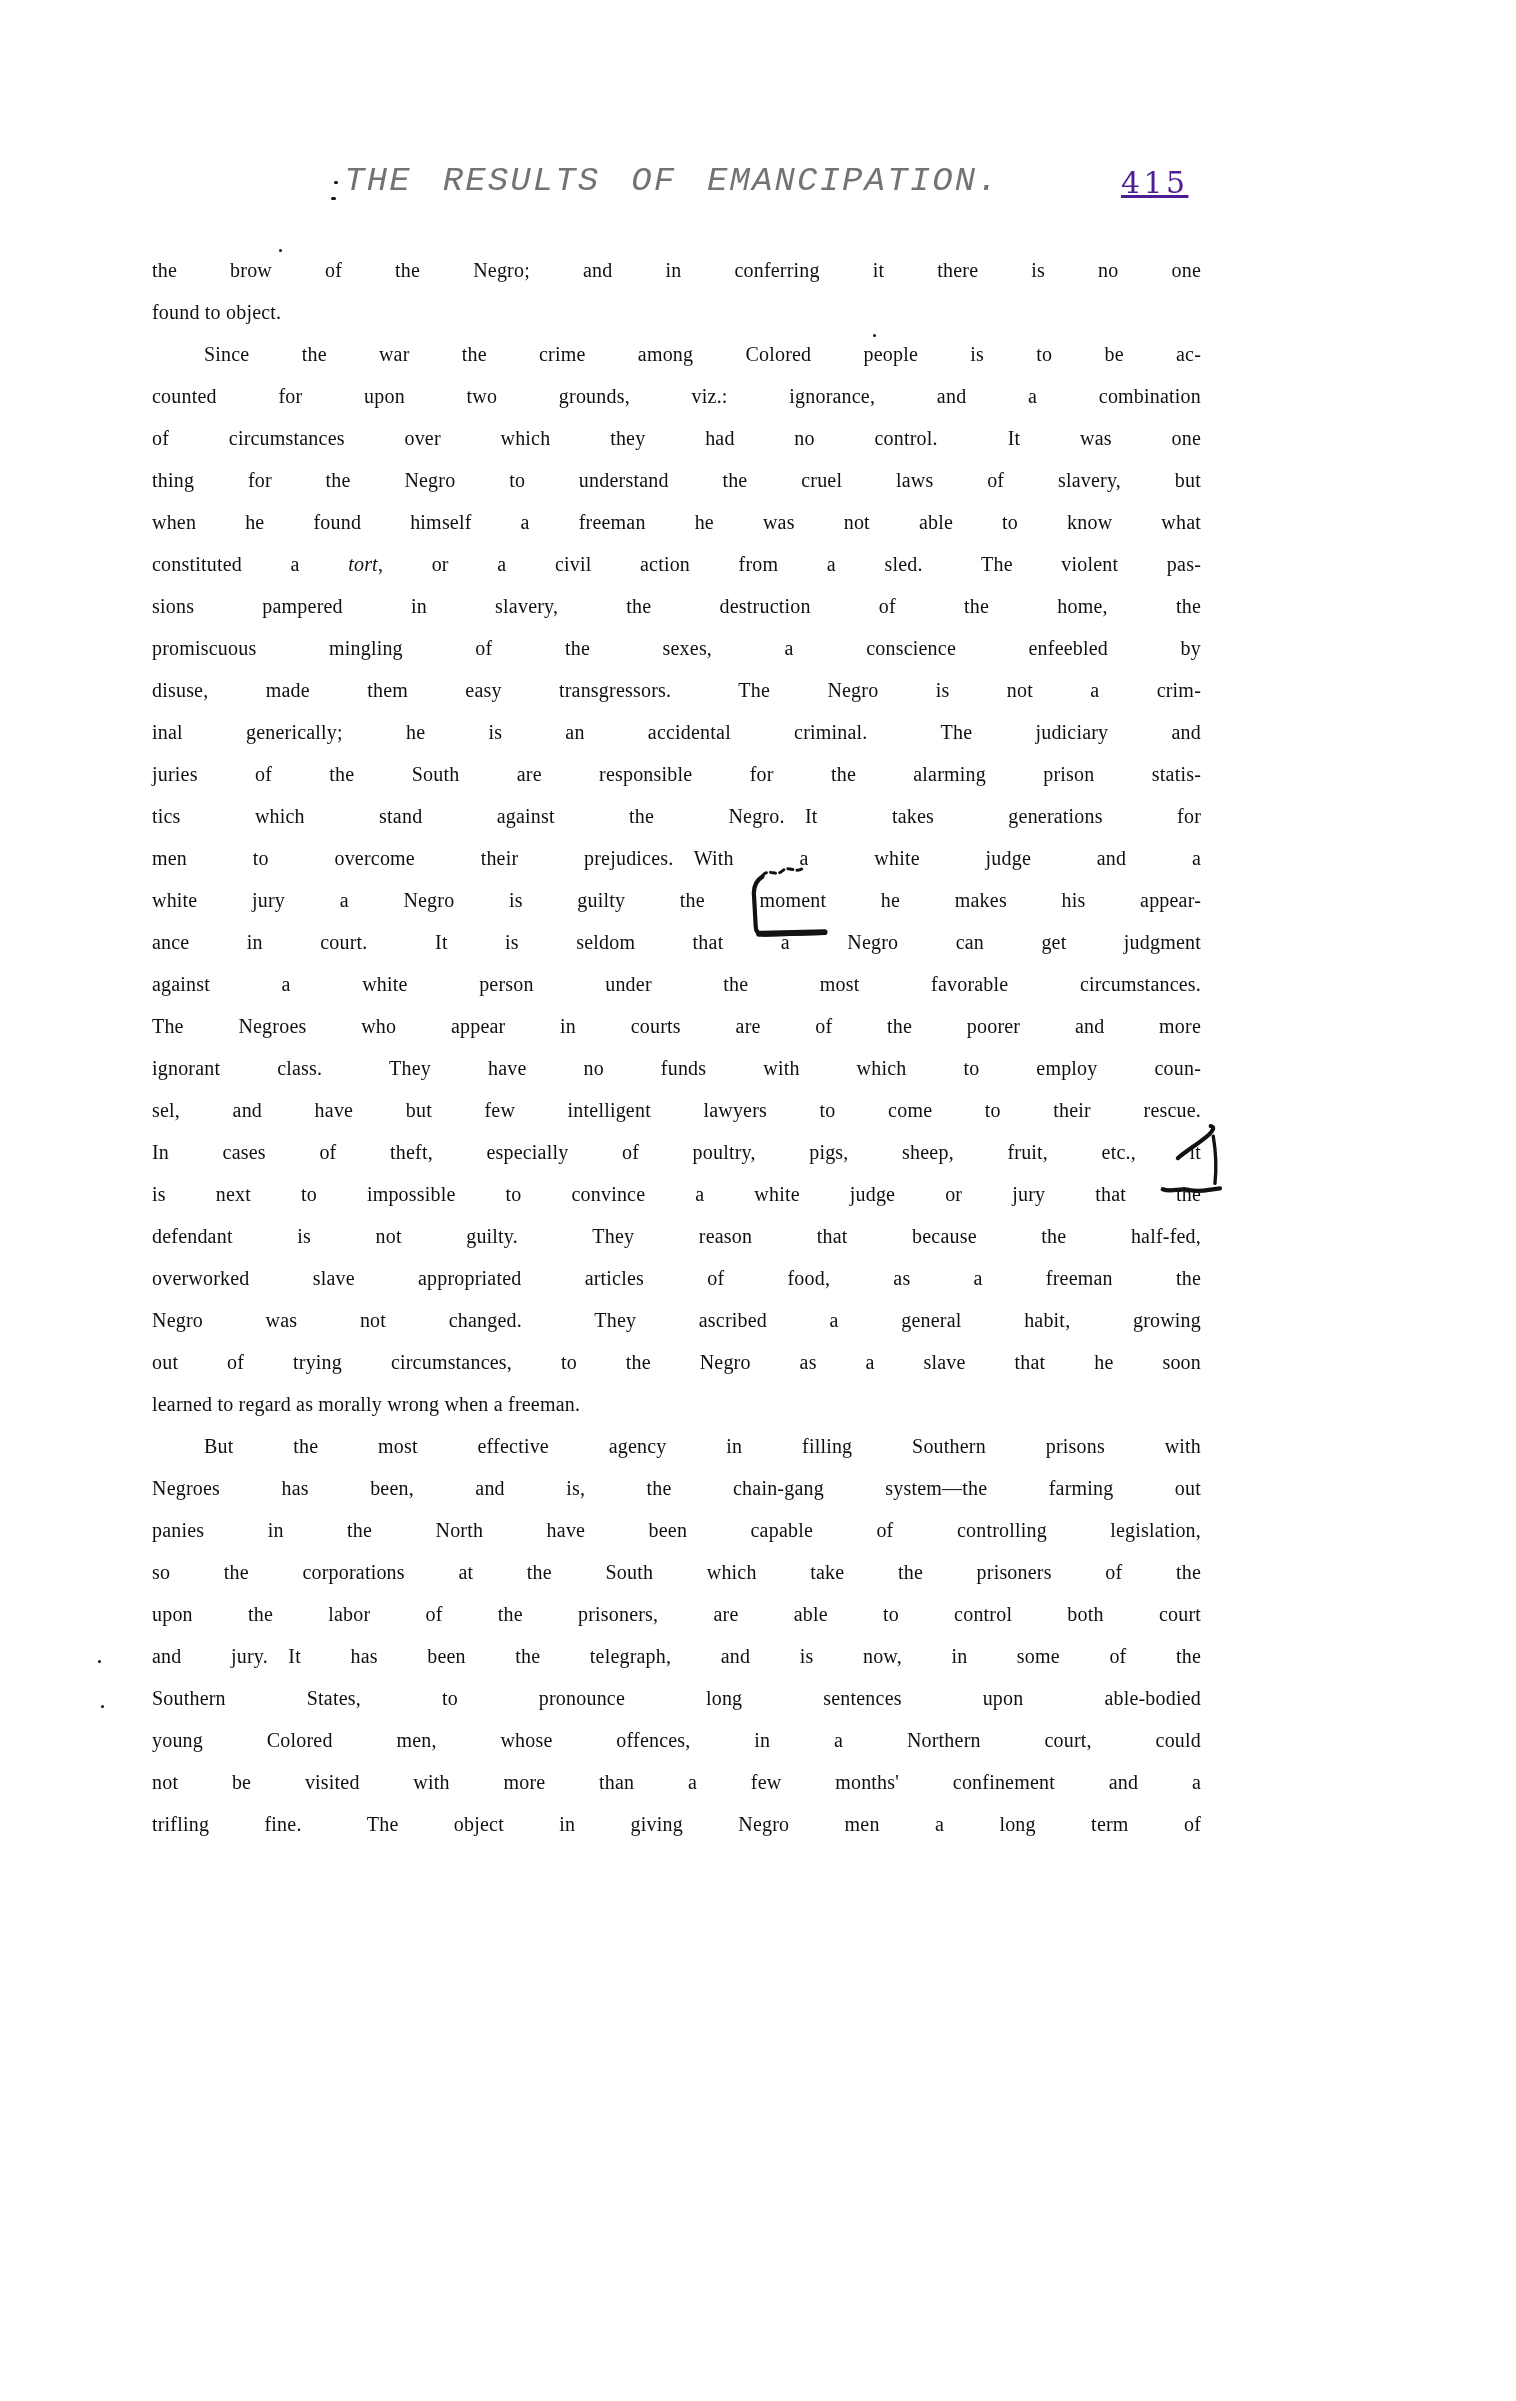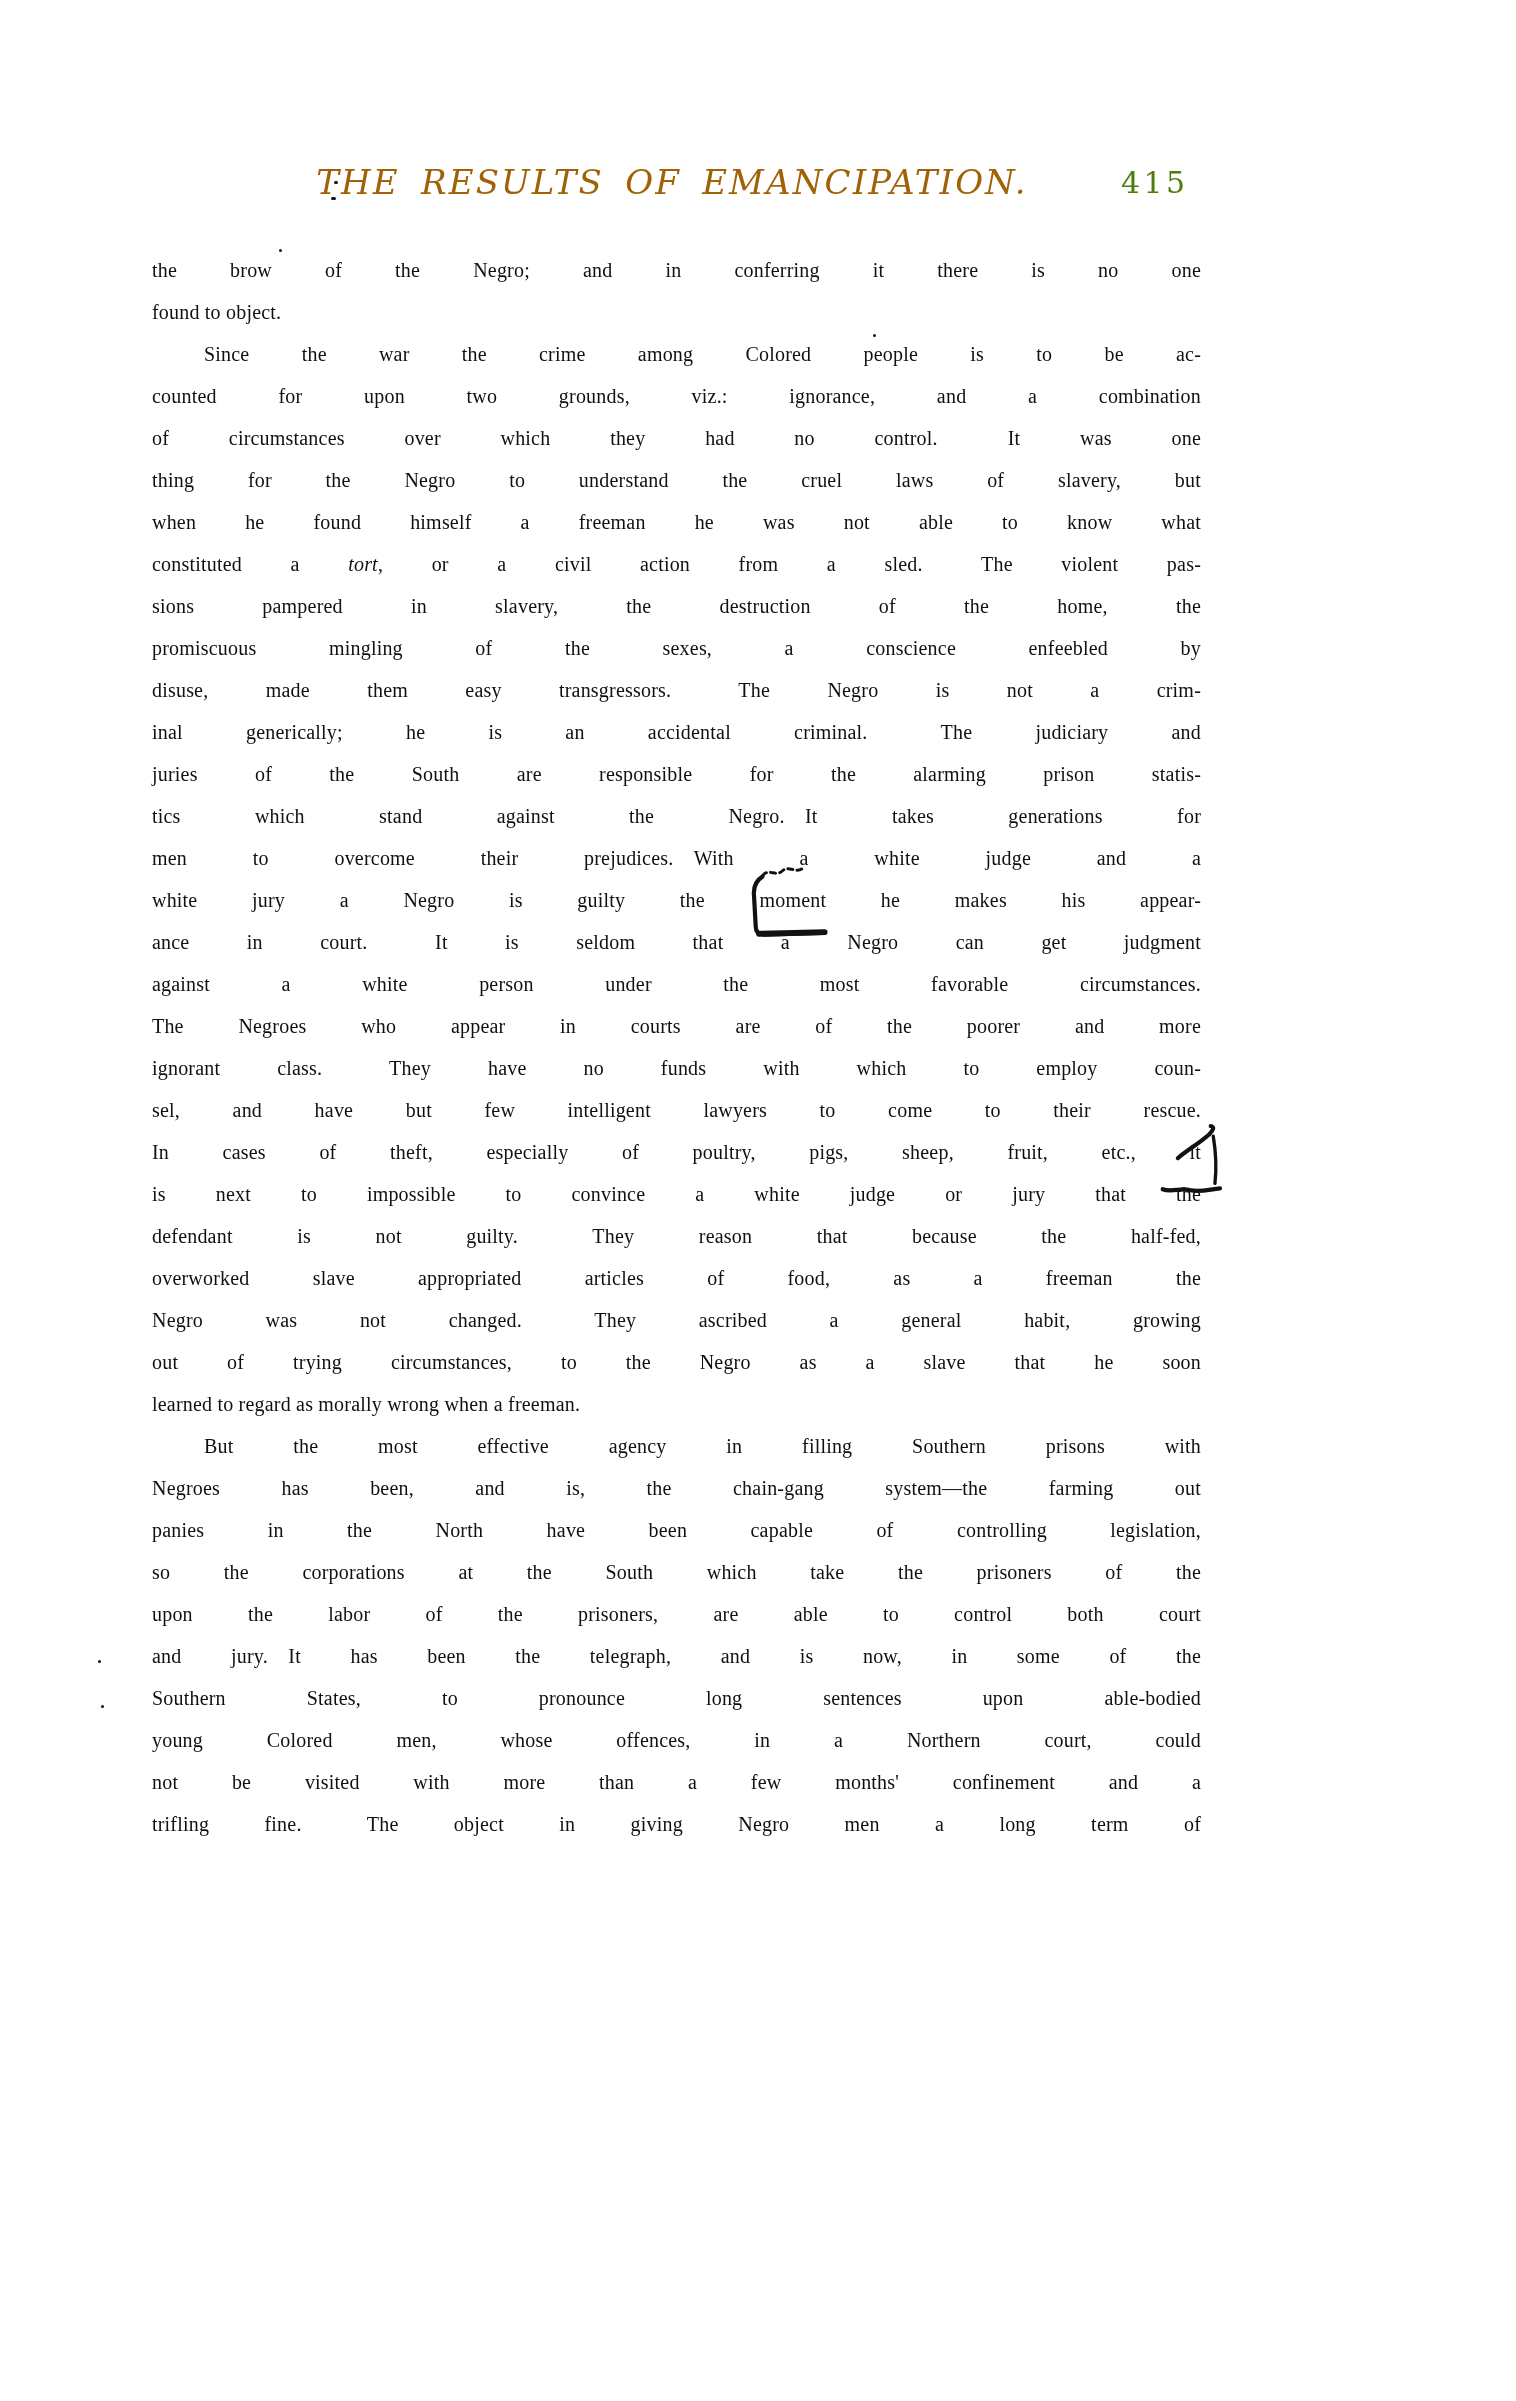--- a/index.html
+++ b/index.html
@@ -19,29 +19,31 @@
   .running-head {
     position: absolute;
     top: 162px;
     left: 672px;
     transform: translateX(-50%);
     font-style: italic;
     font-size: 34px;
     letter-spacing: 2.1px;
     word-spacing: 8.4px;
     white-space: nowrap;
-    color: #a16207;
+    color: #737373;
+    font-family: Liberation Mono, monospace;
   }
   .folio {
     position: absolute;
     top: 165px;
     left: 1121px;
     font-size: 30px;
     letter-spacing: 3.4px;
-    color: #4d7c0f;
+    color: #4c1d95;
+    text-decoration: underline;
   }
   .body-text {
     position: absolute;
     left: 152px;
     top: 249px;
     width: 1049px;
   }
   .line {
     font-size: 20px;
     line-height: 42px;

